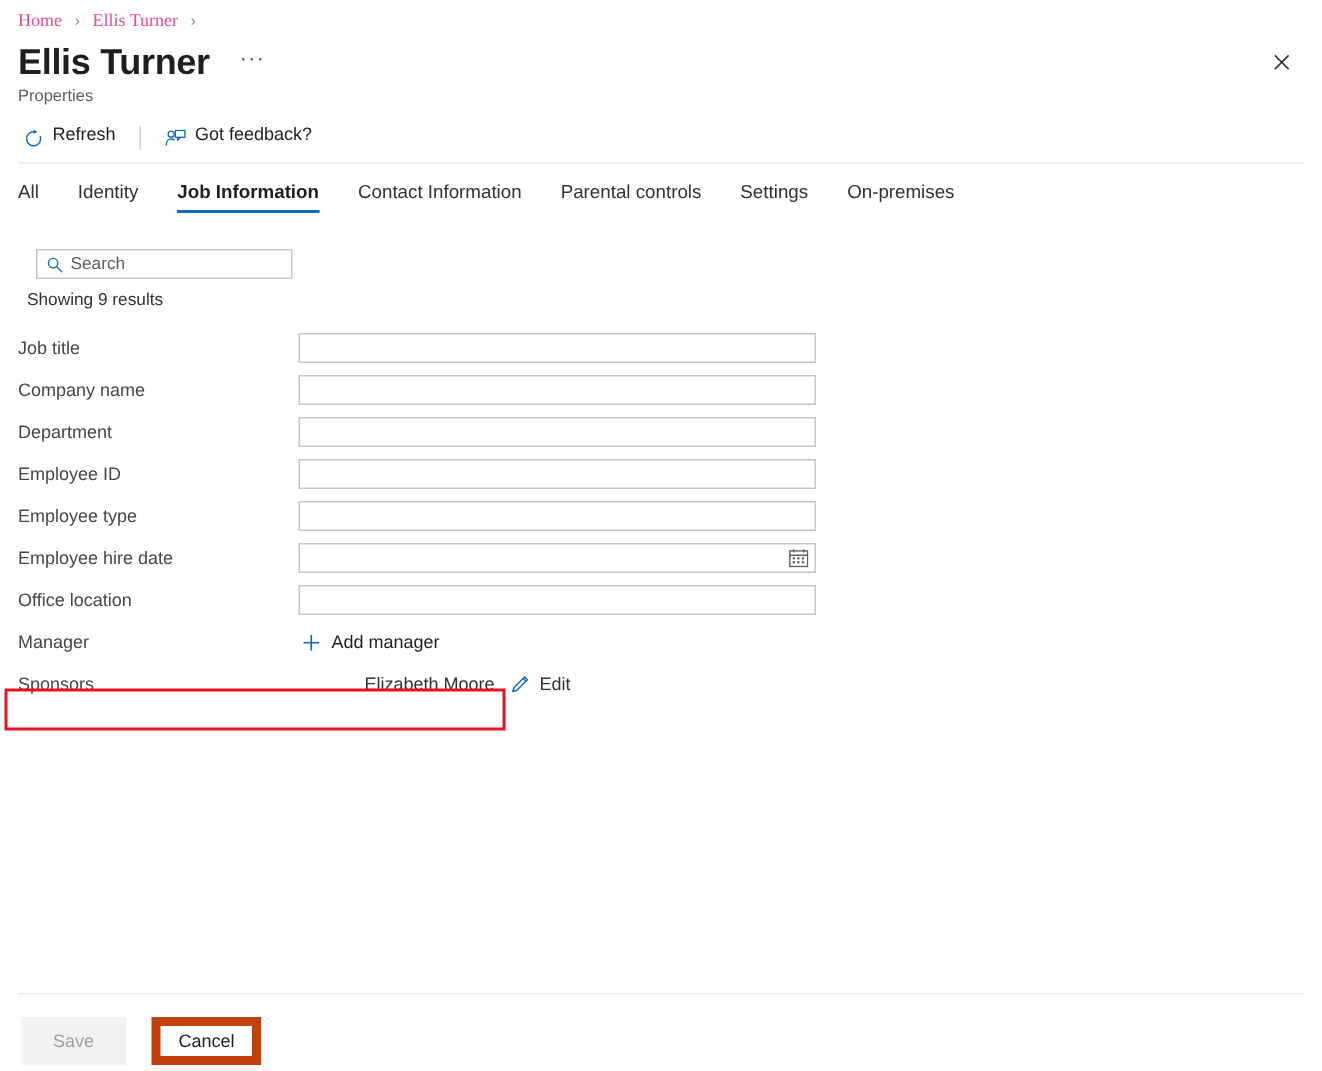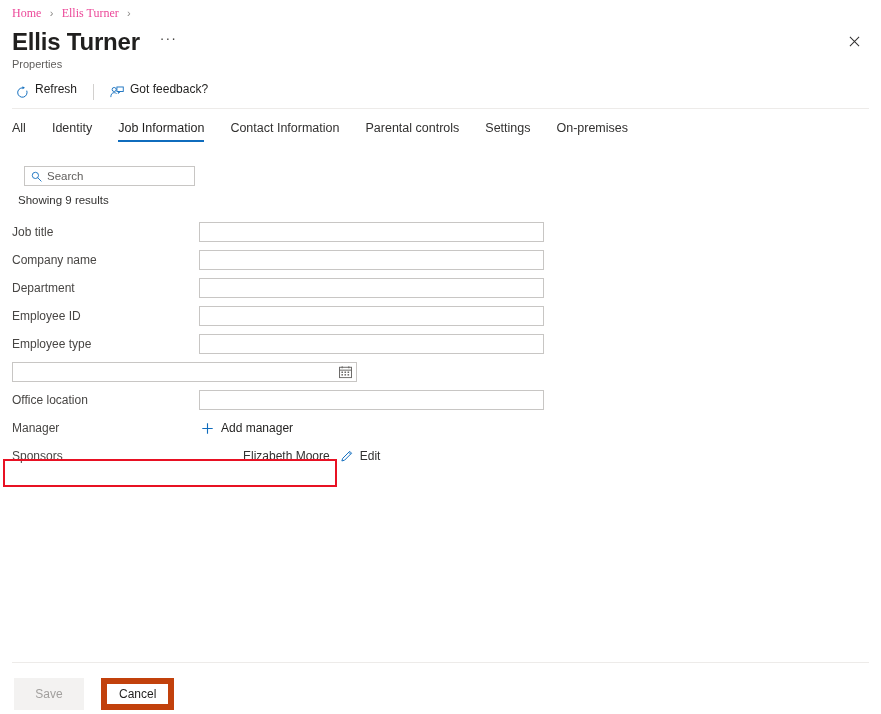--- a/index.html
+++ b/index.html
@@ -140,21 +140,21 @@
     font-size: 12.5px;
     color: #323130;
     cursor: pointer;
     padding: 0 0 6px 0;
     margin-right: 26px;
     position: relative;
     white-space: nowrap;
     line-height: 16px;
   }
   .tab.active {
-    font-weight: 400;
+    font-weight: 700;
     color: #201f1e;
   }
   .tab.active::after {
     content: "";
     position: absolute;
     left: 0;
     right: 0;
     bottom: 0;
     height: 2px;
     background: #0f6cbd;
@@ -446,20 +446,21 @@
   </div>
 
   <div class="form-row">
     <div class="row-label">Employee type</div>
     <div class="row-field">
       <input class="txt-input" type="text" style="">
     </div>
   </div>
 
   <div class="form-row">
+    <div class="row-label">Employee hire date</div>
     <div class="row-field">
       <div class="date-wrap">
         <input class="txt-input" type="text" style="">
         <span class="cal-icon">
           <svg width="13" height="13" viewBox="0 0 14 14">
             <rect x="0.6" y="1.9" width="12.8" height="11.2" stroke="#605e5c" stroke-width="1" fill="none"></rect>
             <path d="M0.6 5.0 L13.4 5.0" stroke="#605e5c" stroke-width="1"></path>
             <path d="M3.4 0.8 L3.4 3.0 M10.6 0.8 L10.6 3.0" stroke="#605e5c" stroke-width="1"></path>
             <rect x="2.6" y="6.5" width="1.7" height="1.5" fill="#605e5c"></rect>
             <rect x="5.9" y="6.5" width="1.7" height="1.5" fill="#605e5c"></rect>

